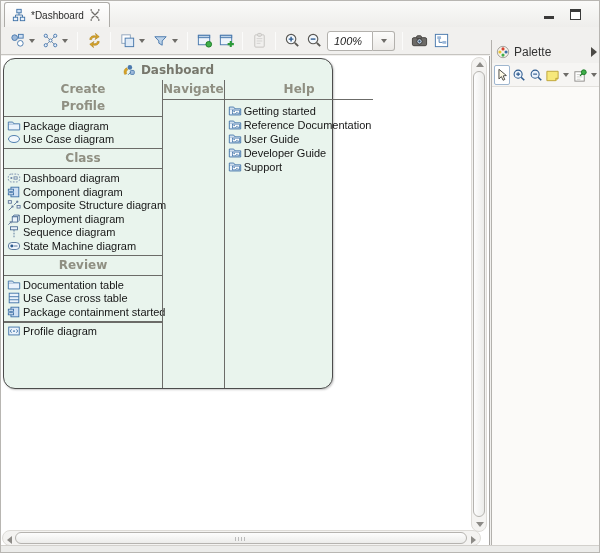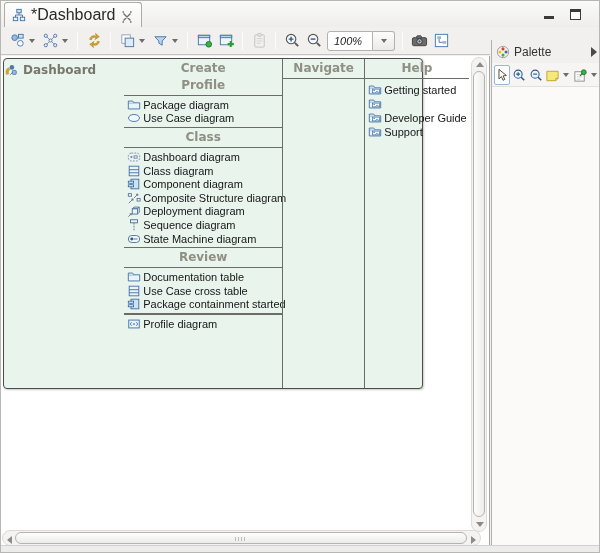--- a/index.html
+++ b/index.html
@@ -6,21 +6,21 @@
   html,body { width:600px; height:553px; font-family:"Liberation Sans", sans-serif; }
   .window { position:relative; width:600px; height:553px; background:#f1f0ee; overflow:hidden;
             border:1px solid #b8b6b2; }
 
   
   .tabbar { position:absolute; left:0; top:0; width:600px; height:26px;
             background:linear-gradient(#fafaf9,#eeedeb); }
   .tab { position:absolute; left:3px; top:1px; height:25px; display:flex; align-items:center; gap:5px;
          padding:0 8px 0 7px; background:linear-gradient(#ffffff,#f3f2f0);
          border:1px solid #aeaca8; border-bottom:none; border-radius:3px 3px 0 0;
-         font-size:16px; color:#2a2a2a; }
+         font-size:10px; color:#2a2a2a; }
   .winctl { position:absolute; top:7px; width:15px; height:13px; cursor:default; }
   .minimize-btn { right:44px; }
   .maximize-btn { right:18px; }
   .minimize-btn .bar { position:absolute; left:2px; top:8px; width:10px; height:3px; background:#3a3a3a; }
   .maximize-btn .box { position:absolute; left:2px; top:1px; width:11px; height:11px;
                        border:1px solid #3a3a3a; border-top:3px solid #3a3a3a; background:#fff; }
 
   
   .toolbar { position:absolute; left:0; top:26px; width:489px; height:28px;
              background:#f1f0ee; border-bottom:1px solid #c6c4c0;
@@ -75,26 +75,26 @@
   .ptool { display:flex; align-items:center; justify-content:center; width:19px; height:20px; border-radius:2px; }
   .ptool.selected { background:#fff; border:1px solid #9fb6cf; }
   .pdrop { width:0; height:0; border-left:3px solid transparent; border-right:3px solid transparent;
            border-top:4px solid #6e6c68; margin:0 2px; }
 
   
   .statusbar { position:absolute; left:0; bottom:0; width:600px; height:7px; background:#ececea;
                border-top:1px solid #d2d0cc; }
 
   
-  .dashboard { position:absolute; left:2px; top:2px; width:420px; height:331px; background:#e9f4ed;
-               border:1px solid #4c4c4c; border-radius:4px; box-shadow:1px 1px 2px rgba(0,0,0,.22);
-               display:flex; }
+  .dashboard { position:absolute; left:2px; top:2px; width:330px; height:331px; background:#e9f4ed;
+               border:1px solid #4c4c4c; border-radius:12px; box-shadow:1px 1px 2px rgba(0,0,0,.22);
+               display:flex; flex-direction:column; }
   .dash-title { height:21px; display:flex; align-items:center; justify-content:center; gap:5px;
                 font-family:"DejaVu Sans", sans-serif; font-size:12px; font-weight:bold; color:#77776c; }
-  .dash-cols { flex:1; display:flex; min-height:0;padding-left:28px; }
+  .dash-cols { flex:1; display:flex; min-height:0; }
   .dash-col { display:flex; flex-direction:column; }
   .col-create { width:158px; }
   .col-navigate { width:83px; border-left:1px solid #6b6b68; border-right:1px solid #6b6b68; }
   .col-help { flex:1; }
   .sec-head { text-align:center; font-family:"DejaVu Sans", sans-serif; font-size:12px; font-weight:bold;
               color:#8f8f82; padding:2px 0 3px; }
   .rule { height:1px; background:#6b6b68; }
   .dash-item { display:flex; align-items:center; gap:2px; padding:0 2px 0 3px; height:13.6px;
                font-size:11px; color:#161616; white-space:nowrap; cursor:pointer; }
   .dash-item svg { flex:0 0 auto; }
@@ -319,27 +319,20 @@
             <div class="dash-item">
               <span class="icn"><svg viewBox="0 0 16 16" width="14" height="14">
                     <rect x="1.5" y="3.5" width="13" height="9" rx="3.5" fill="none" stroke="#6c84a8" stroke-dasharray="2 1.5"></rect>
                     <circle cx="5" cy="8" r="1.2" fill="#6c84a8"></circle>
                     <rect x="8" y="6.7" width="3.6" height="2.6" fill="none" stroke="#6c84a8"></rect>
                   </svg></span>
               <span>Dashboard diagram</span>
             </div>
             <div class="dash-item">
               <span class="icn"><svg viewBox="0 0 16 16" width="14" height="14">
-                    <rect x="2.5" y="2.5" width="11" height="11" fill="#eaf2fb" stroke="#3a6ea5"></rect>
-                    <path d="M2.5 6.5 H13.5 M2.5 10 H13.5" stroke="#3a6ea5"></path>
-                  </svg></span>
-              <span>Class diagram</span>
-            </div>
-            <div class="dash-item">
-              <span class="icn"><svg viewBox="0 0 16 16" width="14" height="14">
                     <rect x="4.5" y="2.5" width="9" height="11" fill="#cfe0f4" stroke="#3a6ea5"></rect>
                     <rect x="1.5" y="4.8" width="6" height="2.3" fill="#eaf2fb" stroke="#3a6ea5"></rect>
                     <rect x="1.5" y="8.9" width="6" height="2.3" fill="#eaf2fb" stroke="#3a6ea5"></rect>
                   </svg></span>
               <span>Component diagram</span>
             </div>
             <div class="dash-item">
               <span class="icn"><svg viewBox="0 0 16 16" width="14" height="14">
                     <path d="M2 14 L7 9 M7 9 L4.8 9.4 M7 9 L6.6 11.2" stroke="#5c7496" fill="none"></path>
                     <path d="M8 8 L12.5 3.5 M12.5 3.5 L10.3 3.9 M12.5 3.5 L12.1 5.7" stroke="#5c7496" fill="none"></path>
@@ -434,20 +427,31 @@
               <span>Getting started</span>
             </div>
             <div class="dash-item" style="height:14px;">
               <span class="icn"><svg viewBox="0 0 16 16" width="14" height="14">
                     <path d="M1.5 5.5 H14.5 V12.5 H1.5 Z" fill="#eaf2fb" stroke="#3a6ea5"></path>
                     <path d="M1.5 5.5 V3.5 H6.5 L8 5.5" fill="#eaf2fb" stroke="#3a6ea5"></path>
                     <rect x="5" y="7" width="8" height="4.3" fill="#fff" stroke="#3a6ea5" stroke-width=".8"></rect>
                     <circle cx="7" cy="8.6" r=".8" fill="#3a6ea5"></circle>
                     <path d="M8.5 11 L10.5 9 L12.5 11" fill="none" stroke="#3a6ea5" stroke-width=".8"></path>
                   </svg></span>
+              <span>Reference Documentation</span>
+            </div>
+            <div class="dash-item" style="height:14px;">
+              <span class="icn"><svg viewBox="0 0 16 16" width="14" height="14">
+                    <path d="M1.5 5.5 H14.5 V12.5 H1.5 Z" fill="#eaf2fb" stroke="#3a6ea5"></path>
+                    <path d="M1.5 5.5 V3.5 H6.5 L8 5.5" fill="#eaf2fb" stroke="#3a6ea5"></path>
+                    <rect x="5" y="7" width="8" height="4.3" fill="#fff" stroke="#3a6ea5" stroke-width=".8"></rect>
+                    <circle cx="7" cy="8.6" r=".8" fill="#3a6ea5"></circle>
+                    <path d="M8.5 11 L10.5 9 L12.5 11" fill="none" stroke="#3a6ea5" stroke-width=".8"></path>
+                  </svg></span>
+              <span>User Guide</span>
             </div>
             <div class="dash-item" style="height:14px;">
               <span class="icn"><svg viewBox="0 0 16 16" width="14" height="14">
                     <path d="M1.5 5.5 H14.5 V12.5 H1.5 Z" fill="#eaf2fb" stroke="#3a6ea5"></path>
                     <path d="M1.5 5.5 V3.5 H6.5 L8 5.5" fill="#eaf2fb" stroke="#3a6ea5"></path>
                     <rect x="5" y="7" width="8" height="4.3" fill="#fff" stroke="#3a6ea5" stroke-width=".8"></rect>
                     <circle cx="7" cy="8.6" r=".8" fill="#3a6ea5"></circle>
                     <path d="M8.5 11 L10.5 9 L12.5 11" fill="none" stroke="#3a6ea5" stroke-width=".8"></path>
                   </svg></span>
               <span>Developer Guide</span>

